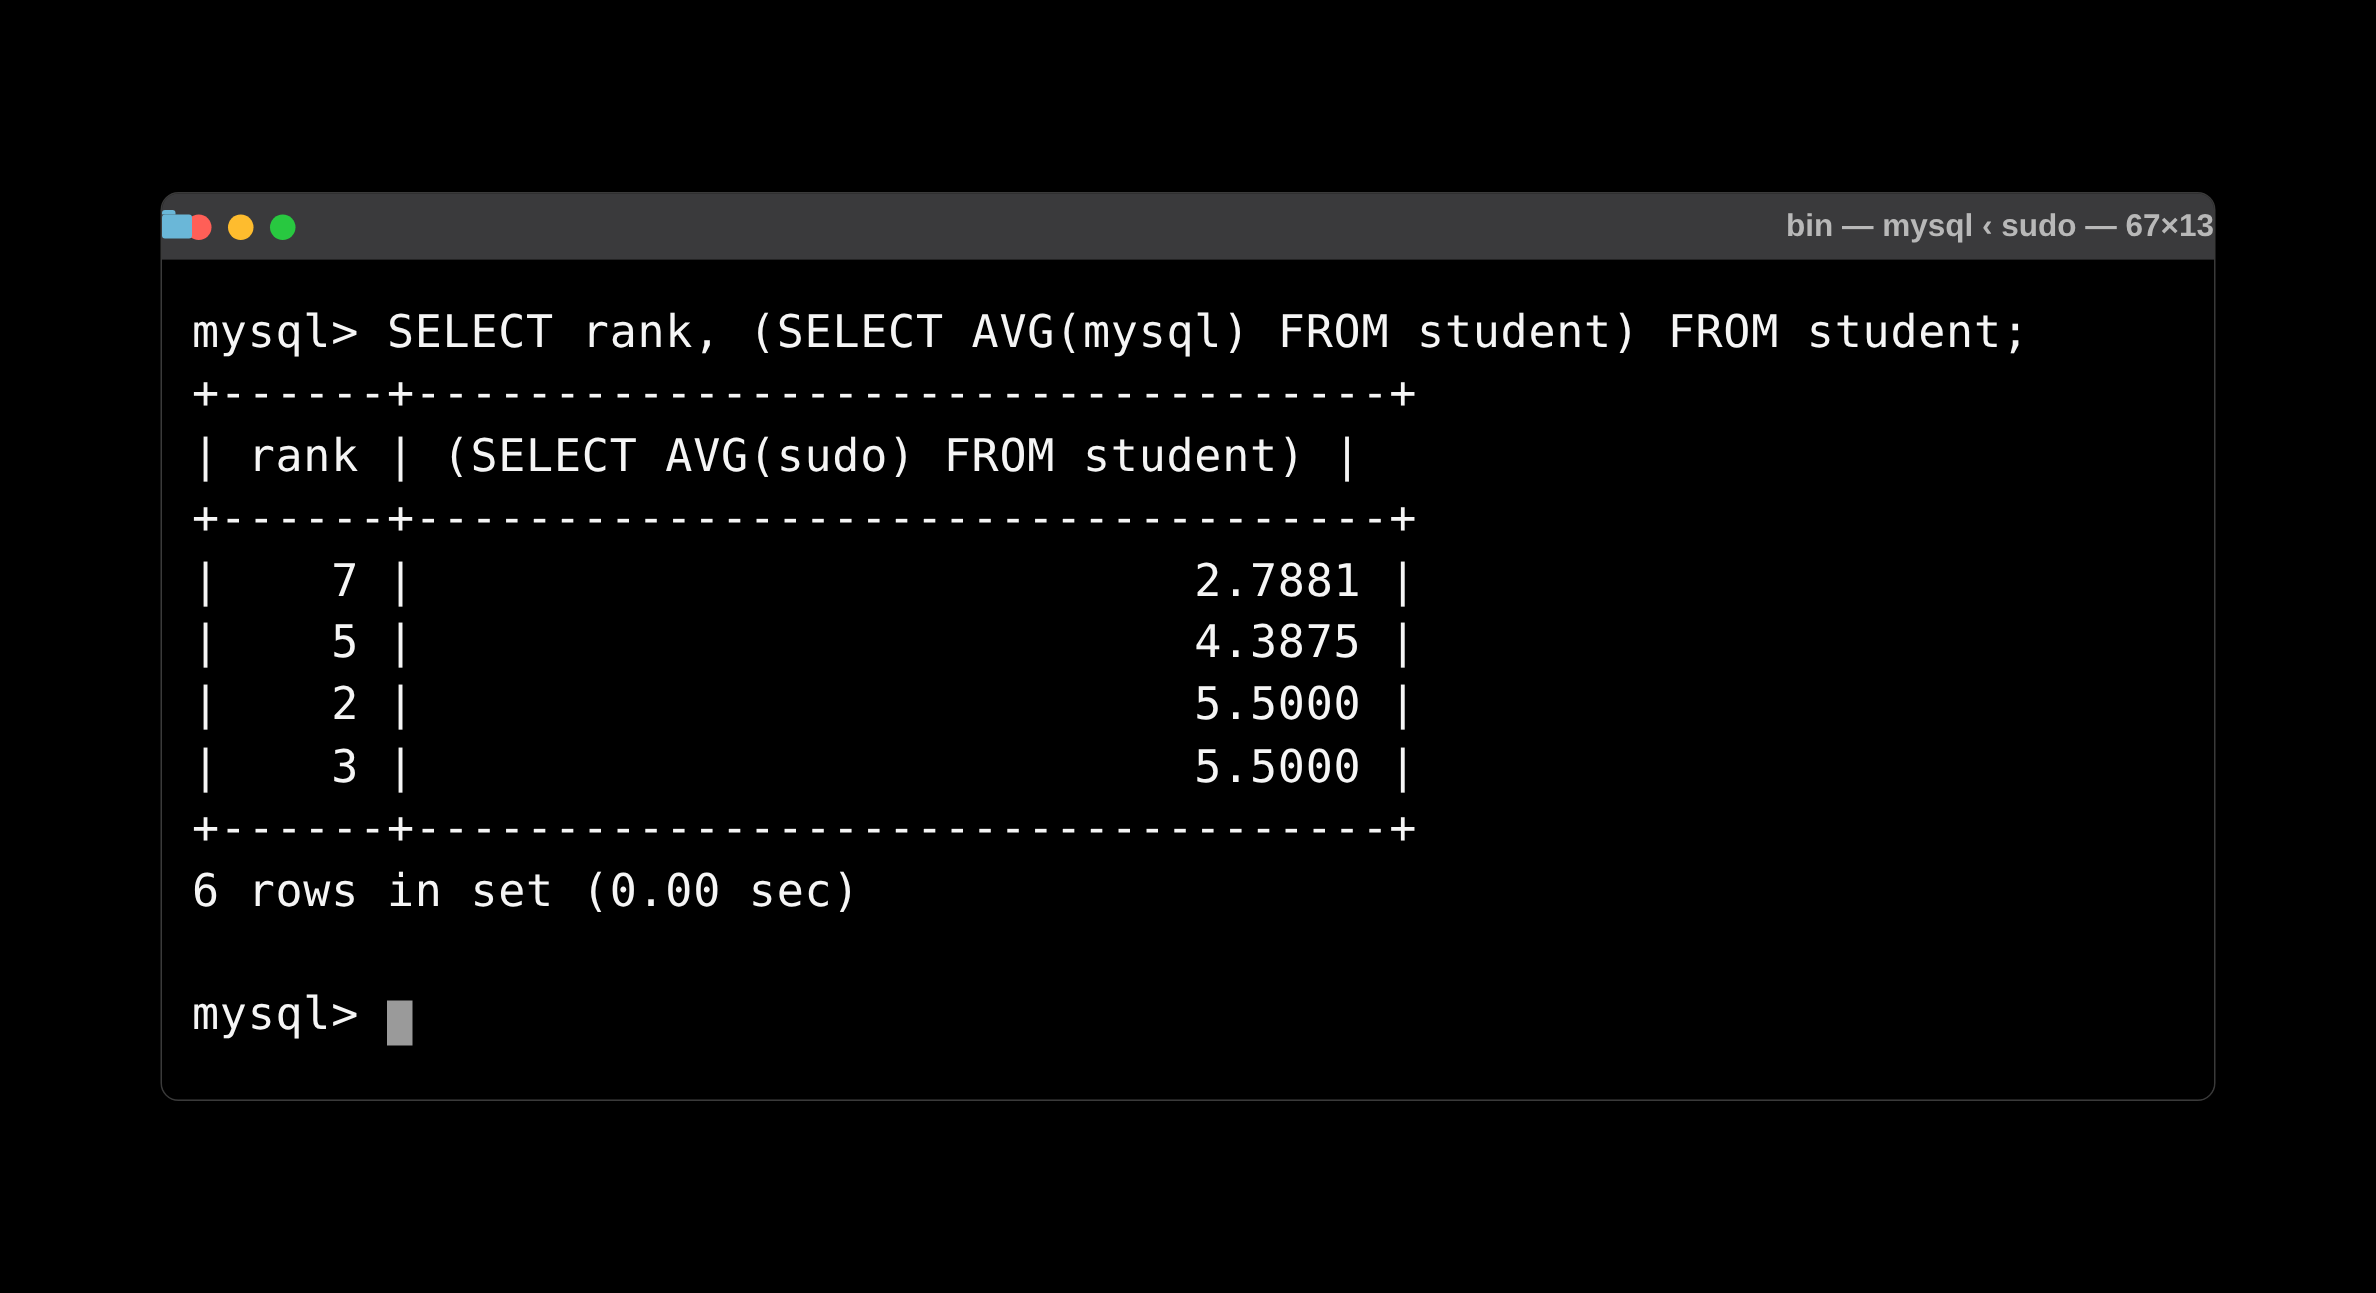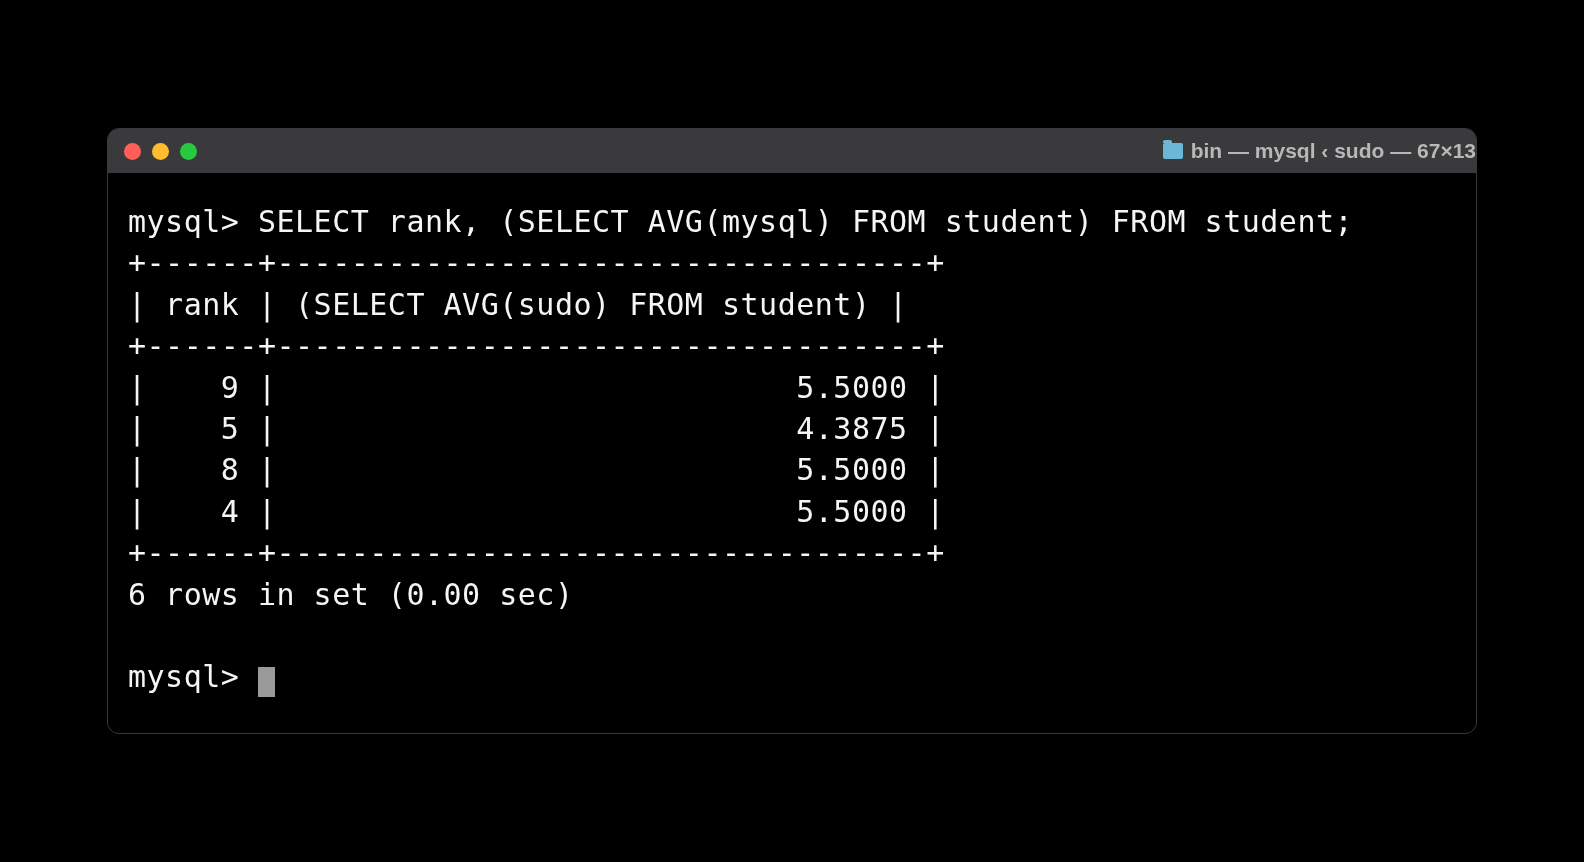--- a/index.html
+++ b/index.html
@@ -44,21 +44,21 @@
     }
     .traffic-close { background: #ff5f57; }
     .traffic-minimize { background: #febc2e; }
     .traffic-maximize { background: #28c840; }
     .title-content {
       position: absolute;
       left: 0;
       right: 0;
       display: flex;
       align-items: center;
-      justify-content: flex-end;
+      justify-content: space-between;
       gap: 8px;
       pointer-events: none;
     }
     .title-icon {
       width: 20px;
       height: 16px;
       background: #6ab7d8;
       border-radius: 2px;
       position: relative;
     }
@@ -113,22 +113,22 @@
     <div class="title-content">
       <span class="title-icon"></span>
       <span class="title-text">bin — mysql ‹ sudo — 67×13</span>
     </div>
   </div>
   <div class="terminal-body">
     <div class="terminal-content"><span>mysql&gt;</span> <span>SELECT rank, (SELECT AVG(mysql) FROM student) FROM student;</span>
 <span>+------+-----------------------------------+</span>
 <span>| rank | (SELECT AVG(sudo) FROM student) |</span>
 <span>+------+-----------------------------------+</span>
-<span>|    9 |                            5.5000 |</span>
+<span>|    7 |                            2.7881 |</span>
 <span>|    5 |                            4.3875 |</span>
-<span>|    8 |                            5.5000 |</span>
-<span>|    4 |                            5.5000 |</span>
+<span>|    2 |                            5.5000 |</span>
+<span>|    3 |                            5.5000 |</span>
 <span>+------+-----------------------------------+</span>
 <span>6 rows in set (0.00 sec)</span>
 
 <span>mysql&gt; </span><span class="cursor-block"></span></div>
   </div>
 </div>
 
 </body></html>

